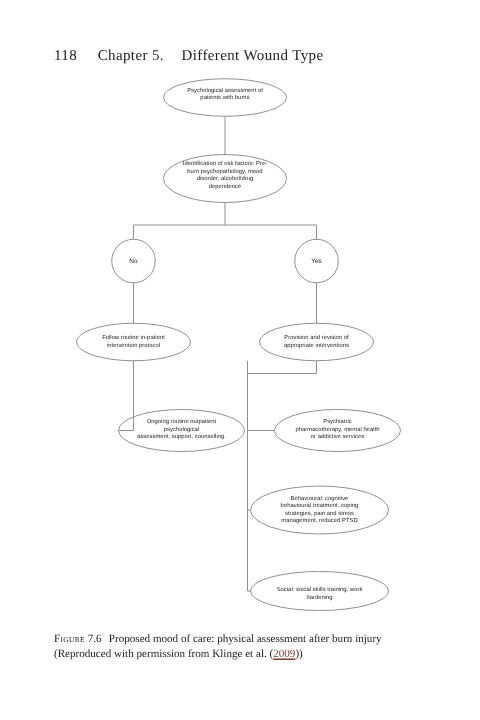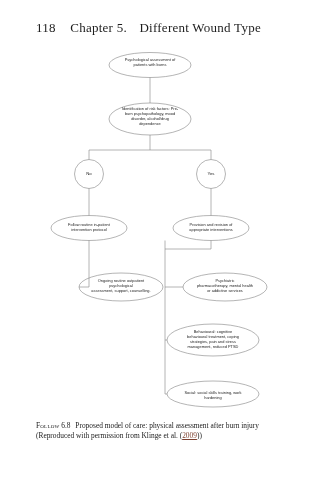--- a/index.html
+++ b/index.html
@@ -12,25 +12,25 @@
     height: 480px;
     position: relative;
     overflow: hidden;
     font-family: "Liberation Serif", serif;
     color: #1a1a1a;
   }
 
   
   #page-header {
     position: absolute;
-    top: 20px;
+    top: 32px;
     left: 36px;
     width: 230px;
     font-family: "Liberation Serif", serif;
-    font-size: 13px;
+    font-size: 10px;
     letter-spacing: 0.25px;
     white-space: nowrap;
     color: #1d1d1d;
   }
   #page-header .folio { margin-right: 11px; }
   #page-header .chap  { margin-right: 9px; }
 
   
   #figure-canvas {
     position: absolute;
@@ -166,16 +166,16 @@
   <div class="node-label" style="left: 166px; top: 284px; width: 94px; white-space: pre-line;">Behavioural: cognitive
 behavioural treatment, coping
 strategies, pain and stress
 management, reduced PTSD</div>
 
   <div class="node-label" style="left: 163px; top: 345px; width: 100px; white-space: pre-line;">Social: social skills training, work
 hardening</div>
 </div>
 
 <div id="figure-caption">
-  <span class="fig-tag">Follow</span>
-  <span class="fig-num">6.8</span>
-  <span>Proposed model of care: physical assessment after burn injury (Reproduced with permission from Klinge et al. (</span><span class="cite-year">2009</span><span>))</span>
+  <span class="fig-tag">Figure</span>
+  <span class="fig-num">7.6</span>
+  <span>Proposed mood of care: physical assessment after burn injury (Reproduced with permission from Klinge et al. (</span><span class="cite-year">2009</span><span>))</span>
 </div>
 
 </body></html>

